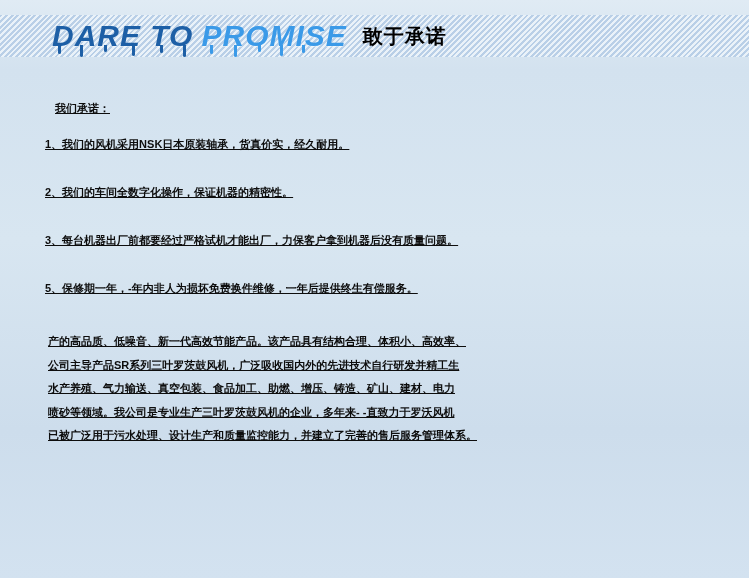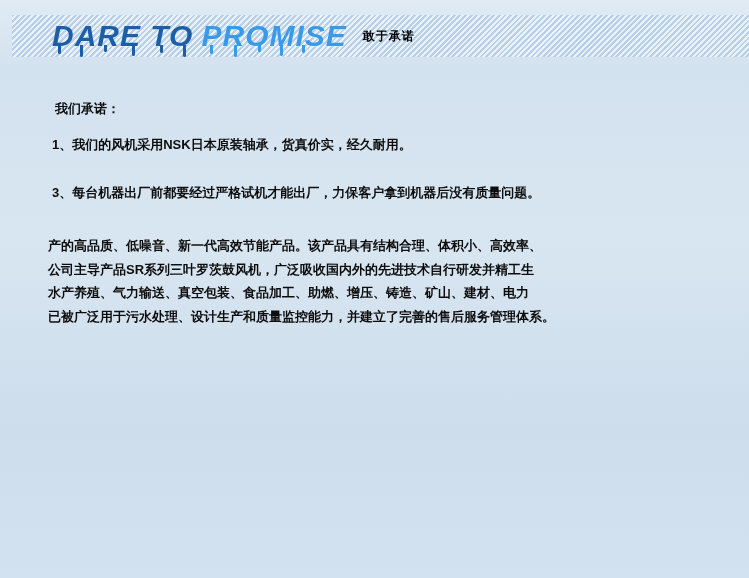--- a/index.html
+++ b/index.html
@@ -13,29 +13,30 @@
       #d3e2ef 70px,
       #d8e6f1 240px,
       #cdddec 430px,
       #d3e2f0 578px);
     font-family: "Liberation Sans", sans-serif;
   }
 
   
   .band {
     position: absolute;
-    top: 15px; left: 12px; right: 0;
+    top: 15px; left: 0; right: 0;
     height: 42px;
     background: repeating-linear-gradient(135deg,
       var(--band-stripe-dark, #b9cfe7) 0px,
       var(--band-stripe-dark, #b9cfe7) 2px,
       var(--band-stripe-light, #eaf2f9) 2px,
       var(--band-stripe-light, #eaf2f9) 4px);
     display: flex;
     align-items: center;
+    padding-left: 12px;
   }
   .logo {
     position: relative;
     margin-left: 40px;
     font-style: italic;
     font-weight: 900;
     font-size: 30px;
     letter-spacing: 1px;
     white-space: nowrap;
     line-height: 30px;
@@ -55,41 +56,42 @@
   .drips i:nth-child(7)  { left: 158px; height: 9px;  background: var(--logo-light-blue, #3b9ae8); }
   .drips i:nth-child(8)  { left: 182px; height: 12px; background: var(--logo-light-blue, #3b9ae8); }
   .drips i:nth-child(9)  { left: 206px; height: 7px;  background: var(--logo-light-blue, #3b9ae8); }
   .drips i:nth-child(10) { left: 228px; height: 11px; background: var(--logo-light-blue, #3b9ae8); }
   .drips i:nth-child(11) { left: 250px; height: 8px;  background: var(--logo-light-blue, #3b9ae8); }
 
   .subtitle {
     margin-left: 16px;
     font-family: "Liberation Serif", serif;
     font-weight: 600;
-    font-size: 12px;
+    font-size: 20px;
     color: #000;
     letter-spacing: 1px;
   }
 
   
   .content {
     position: absolute;
     top: 100px;
     left: 45px;
     right: 38px;
     color: #0d0d0d;
     font-weight: bold;
-    font-size: 13px;
+    font-size: 11px;
+    text-decoration: underline;
   }
   .promise-title {
     margin: 0 0 19px 10px;
     line-height: 17px;
   }
   .promise-item {
-    margin: 0 0 31px 7px;
+    margin: 0 0 31px 0;
     line-height: 17px;
     white-space: nowrap;
   }
   .company-intro {
     margin: 33px 0 0 3px;
   }
   .company-intro .line {
     line-height: 23.5px;
     white-space: nowrap;
   }
@@ -116,23 +118,26 @@
           <i></i>
         </span>
     </div>
     <span class="subtitle">敢于承诺</span>
   </div>
 
   <div class="content">
     <div class="promise-title">我们承诺：</div>
 
     <div class="promise-item">1、我们的风机采用NSK日本原装轴承，货真价实，经久耐用。</div>
+    <div class="promise-item">2、我们的车间全数字化操作，保证机器的精密性。</div>
     <div class="promise-item">3、每台机器出厂前都要经过严格试机才能出厂，力保客户拿到机器后没有质量问题。</div>
+    <div class="promise-item">5、保修期一年，-年内非人为损坏免费换件维修，一年后提供终生有偿服务。</div>
 
     <div class="company-intro">
       <div class="line">产的高品质、低噪音、新一代高效节能产品。该产品具有结构合理、体积小、高效率、</div>
       <div class="line">公司主导产品SR系列三叶罗茨鼓风机，广泛吸收国内外的先进技术自行研发并精工生</div>
       <div class="line">水产养殖、气力输送、真空包装、食品加工、助燃、增压、铸造、矿山、建材、电力</div>
+      <div class="line">喷砂等领域。我公司是专业生产三叶罗茨鼓风机的企业，多年来- -直致力于罗沃风机</div>
       <div class="line">已被广泛用于污水处理、设计生产和质量监控能力，并建立了完善的售后服务管理体系。</div>
     </div>
   </div>
 
 </div>
 
 </body></html>

